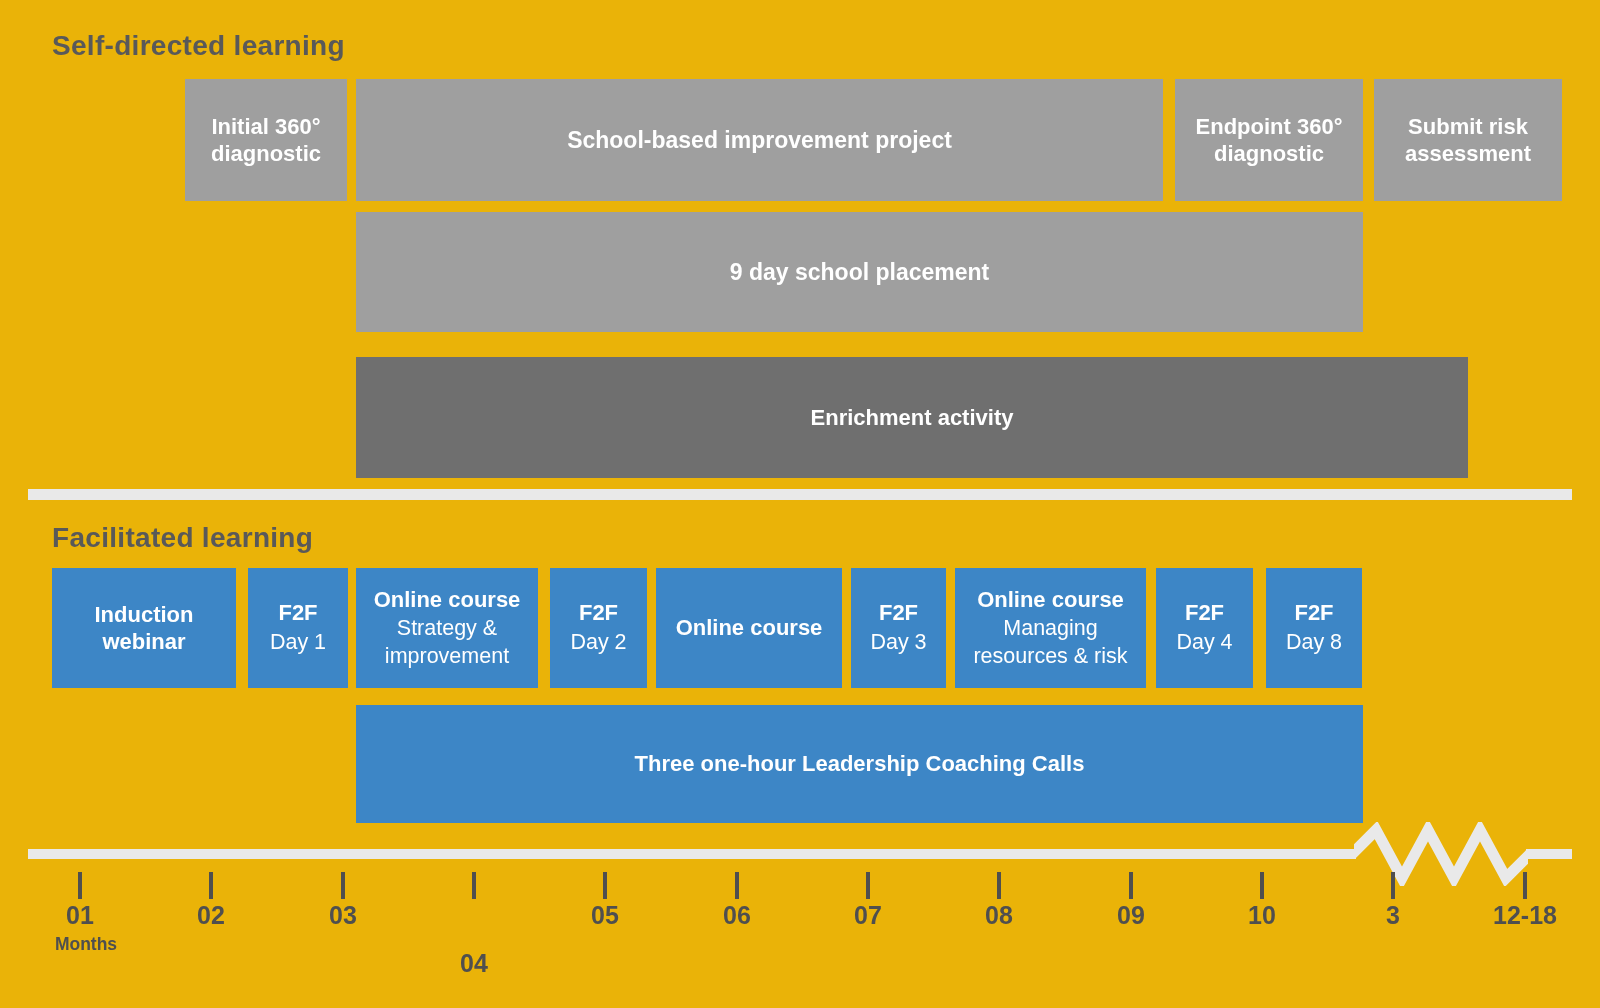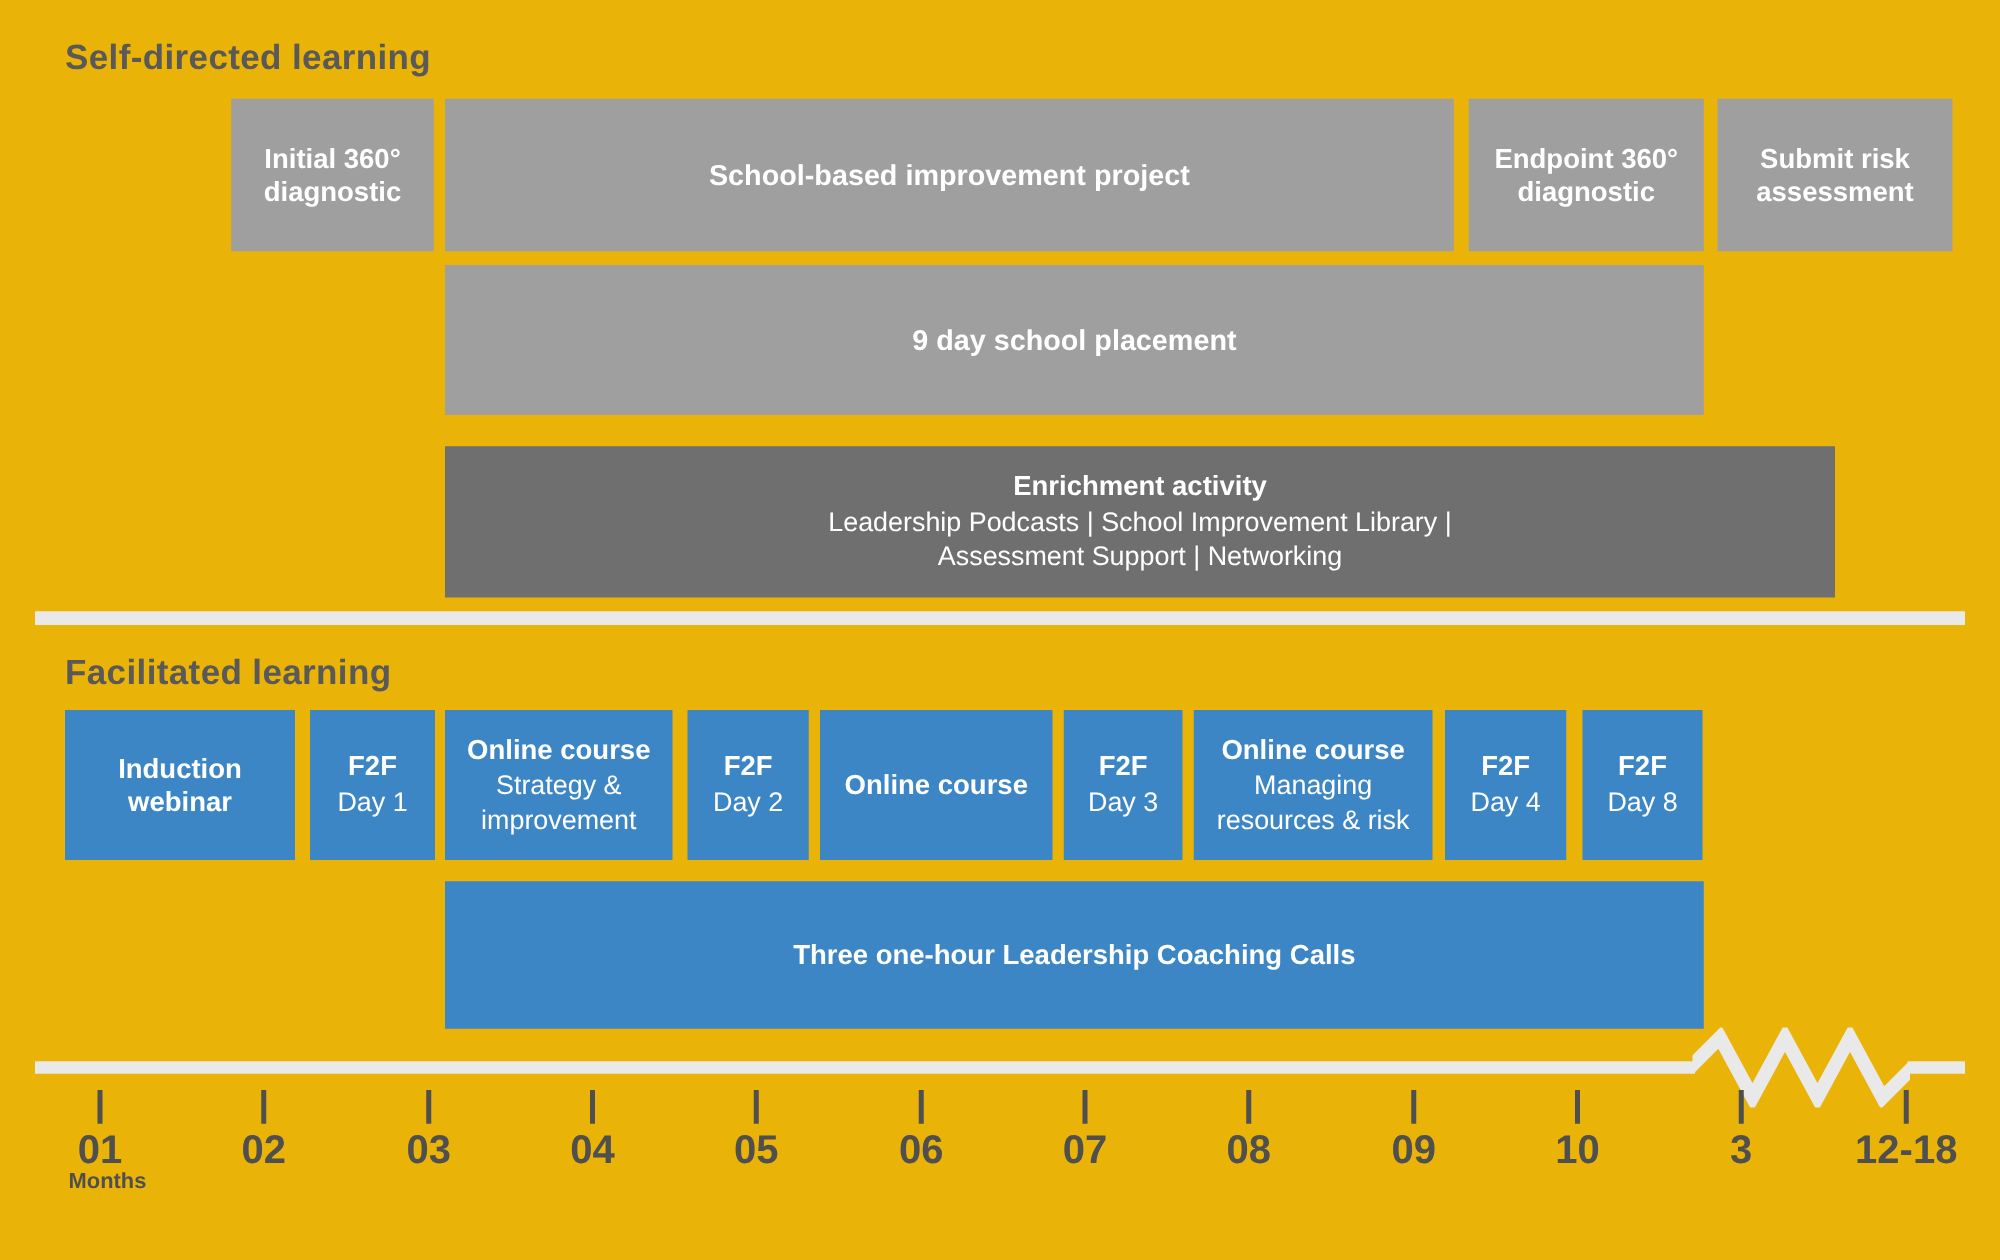--- a/index.html
+++ b/index.html
@@ -22,21 +22,21 @@
   .box .ttl.lg{font-size:23px;}
   .box .sub{font-weight:normal;font-size:21.5px;line-height:1.28;margin-top:2px;}
   .box .sub:empty{display:none;}
   .enrich .sub{max-width:540px;}
   .divider{position:absolute;background:var(--axis_bar);}
   .tl-bar{position:absolute;background:var(--axis_bar);height:10px;top:849px;}
   .tl-zig{position:absolute;left:1354px;top:822px;}
   .tick{position:absolute;width:4px;height:27px;top:872px;background:var(--tick);}
   .month-label{
     position:absolute;top:901px;width:120px;text-align:center;
-    font-size:32px;font-weight:bold;color:var(--tick);
+    font-size:25px;font-weight:bold;color:var(--tick);
   }
   .axis-caption{
     position:absolute;left:36px;top:934px;width:100px;text-align:center;
     font-size:17.5px;font-weight:bold;color:var(--tick);
   }
 </style>
 </head>
 <body>
 
 <div class="canvas">
@@ -58,21 +58,20 @@
   <div class="box gray" style="left:1374px;top:79px;width:188px;height:122px;">
     <div class="ttl">Submit risk assessment</div>
   </div>
 
   <div class="box gray" style="left:356px;top:212px;width:1007px;height:120px;">
     <div class="ttl lg">9 day school placement</div>
   </div>
 
   <div class="box dgray enrich" style="left:356px;top:357px;width:1112px;height:121px;">
     <div class="ttl">Enrichment activity</div>
-    <div class="sub">Leadership Podcasts | School Improvement Library | Assessment Support | Networking</div>
   </div>
 
   <div class="divider" style="left:28px;top:489px;width:1544px;height:11px;"></div>
 
   <div class="section-heading" style="left:52px;top:522px;">Facilitated learning</div>
 
   <div class="box blue" style="left:52px;top:568px;width:184px;height:120px;">
     <div class="ttl">Induction webinar</div>
 
   </div>
@@ -135,21 +134,21 @@
   <div class="tick" style="left:866px;"></div>
   <div class="tick" style="left:997px;"></div>
   <div class="tick" style="left:1129px;"></div>
   <div class="tick" style="left:1260px;"></div>
   <div class="tick" style="left:1391px;"></div>
   <div class="tick" style="left:1523px;"></div>
 
   <div class="month-label" style="left:20px;">01</div>
   <div class="month-label" style="left:151px;">02</div>
   <div class="month-label" style="left:283px;">03</div>
-  <div class="month-label" style="left:414px;">04</div>
+  <div class="month-label" style="left:414px;margin-top:48px;">04</div>
   <div class="month-label" style="left:545px;">05</div>
   <div class="month-label" style="left:677px;">06</div>
   <div class="month-label" style="left:808px;">07</div>
   <div class="month-label" style="left:939px;">08</div>
   <div class="month-label" style="left:1071px;">09</div>
   <div class="month-label" style="left:1202px;">10</div>
   <div class="month-label" style="left:1333px;">3</div>
   <div class="month-label" style="left:1465px;">12-18</div>
 
   <div class="axis-caption">Months</div>

